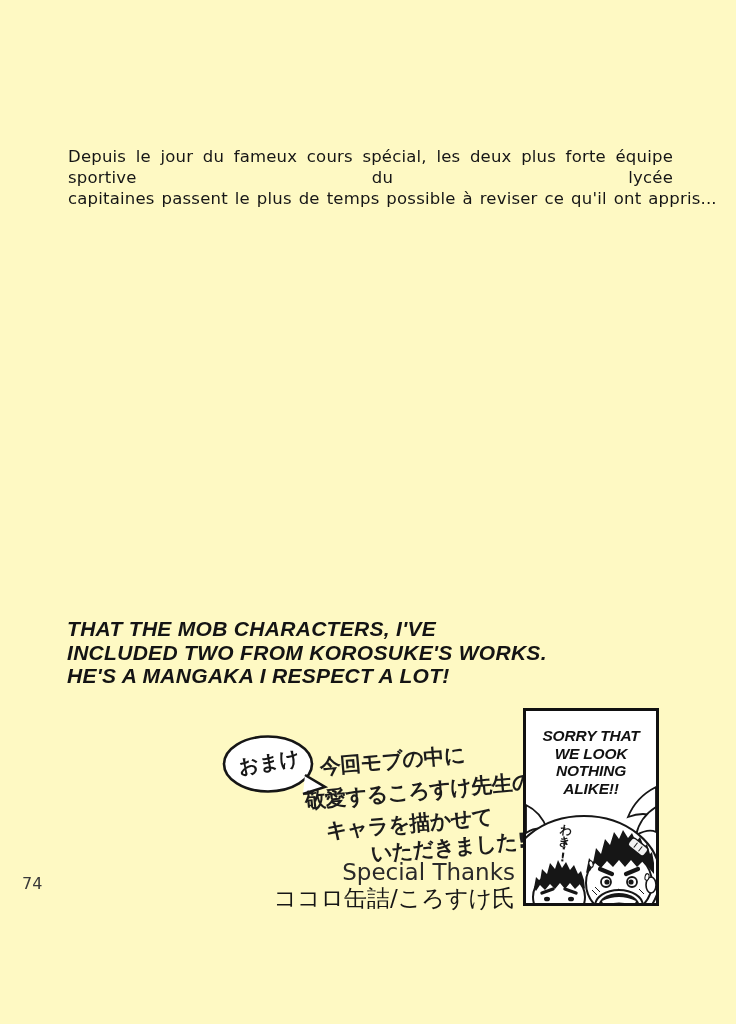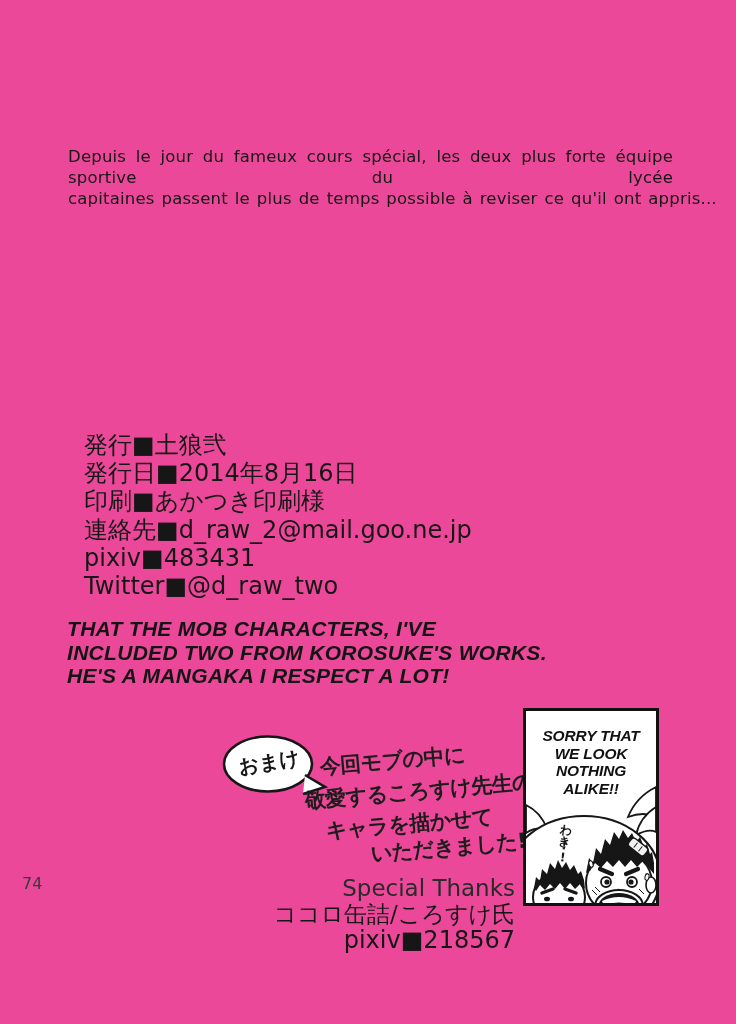--- a/index.html
+++ b/index.html
@@ -1,17 +1,17 @@
 <!DOCTYPE html>
 <html><head>
 <meta charset="utf-8">
 <style>
   html,body{margin:0;padding:0;background:#ffffff;}
   .page{
-    position:relative;width:736px;height:1024px;background:#ec4899;
+    position:relative;width:736px;height:1024px;background:#fef9c3;
     overflow:hidden;color:#1a1a1a;
     font-family:"DejaVu Sans","Liberation Sans",sans-serif;
   }
   
   .fr{position:absolute;left:68px;top:146px;width:605px;}
   .fr-line{
     font-size:16.5px;line-height:21px;letter-spacing:.2px;word-spacing:1.5px;
     white-space:nowrap;color:#161616;font-weight:500;
   }
   .fr-line.jfy{white-space:normal;text-align:justify;text-align-last:justify;}
@@ -35,21 +35,21 @@
   .hw{
     position:absolute;font-size:21px;letter-spacing:-.5px;color:#1c1c1c;
     white-space:nowrap;transform:rotate(-5deg);transform-origin:left bottom;font-weight:700;
   }
   .hw1{left:321px;top:753px;}
   .hw2{left:306px;top:787px;}
   .hw3{left:327px;top:817px;}
   .hw4{left:372px;top:840px;}
   
   .thanks{position:absolute;right:221px;top:859px;text-align:right;}
-  .thanks-title{font-size:23px;line-height:26px;color:#2a2a2a;white-space:nowrap;margin-top:16px;}
+  .thanks-title{font-size:23px;line-height:26px;color:#2a2a2a;white-space:nowrap;}
   .thanks-name{font-size:23px;line-height:26px;color:#161616;white-space:nowrap;}
   .thanks-pixiv{font-size:24px;line-height:26px;color:#161616;white-space:nowrap;}
   
   .panel{
     position:absolute;left:523px;top:708px;width:136px;height:198px;
     border:3px solid #111;box-sizing:border-box;background:#fff;overflow:hidden;
   }
   .panel-art{position:absolute;left:0;top:0;width:130px;height:215px;}
   .speech{position:absolute;left:0;top:16px;width:100%;text-align:center;}
   .speech-line{
@@ -66,28 +66,20 @@
 </head>
 <body>
 
 <div class="page">
 
   <section class="fr">
     <div class="fr-line jfy">Depuis le jour du fameux cours spécial, les deux plus forte équipe sportive du lycée</div>
     <div class="fr-line">capitaines passent le plus de temps possible à reviser ce qu'il ont appris...</div>
   </section>
 
-  <section class="credits">
-    <div class="credit-line">発行■土狼弐</div>
-    <div class="credit-line">発行日■2014年8月16日</div>
-    <div class="credit-line">印刷■あかつき印刷様</div>
-    <div class="credit-line">連絡先■d_raw_2@mail.goo.ne.jp</div>
-    <div class="credit-line">pixiv■483431</div>
-    <div class="credit-line">Twitter■@d_raw_two</div>
-  </section>
 
   <section class="en">
     <div class="en-line">THAT THE MOB CHARACTERS, I'VE</div>
     <div class="en-line">INCLUDED TWO FROM KOROSUKE'S WORKS.</div>
     <div class="en-line">HE'S A MANGAKA I RESPECT A LOT!</div>
   </section>
 
   <div class="omake-bubble">
     <svg width="118" height="74" viewBox="0 0 118 74">
       <ellipse cx="47" cy="33" rx="44" ry="27.5" fill="#fff" stroke="#161616" stroke-width="2.6"></ellipse>
@@ -97,21 +89,20 @@
   </div>
 
   <div class="hw hw1">今回モブの中に</div>
   <div class="hw hw2">敬愛するころすけ先生の</div>
   <div class="hw hw3">キャラを描かせて</div>
   <div class="hw hw4">いただきました!</div>
 
   <section class="thanks">
     <div class="thanks-title">Special Thanks</div>
     <div class="thanks-name">ココロ缶詰/ころすけ氏</div>
-    <div class="thanks-pixiv">pixiv■218567</div>
   </section>
 
   <div class="panel">
     <svg class="panel-art" viewBox="0 0 130 215">
 
       <g fill="#fff" stroke="#161616" stroke-width="1.8">
         <path d="M130,76 Q110,86 102,106 Q118,100 130,106 Z"></path>
         <path d="M130,96 Q114,106 110,124 Q123,117 130,121 Z"></path>
         <path d="M0,94 Q15,101 21,118 Q8,116 0,122 Z"></path>
         <path d="M0,127 Q13,132 17,147 Q6,144 0,150 Z"></path>

